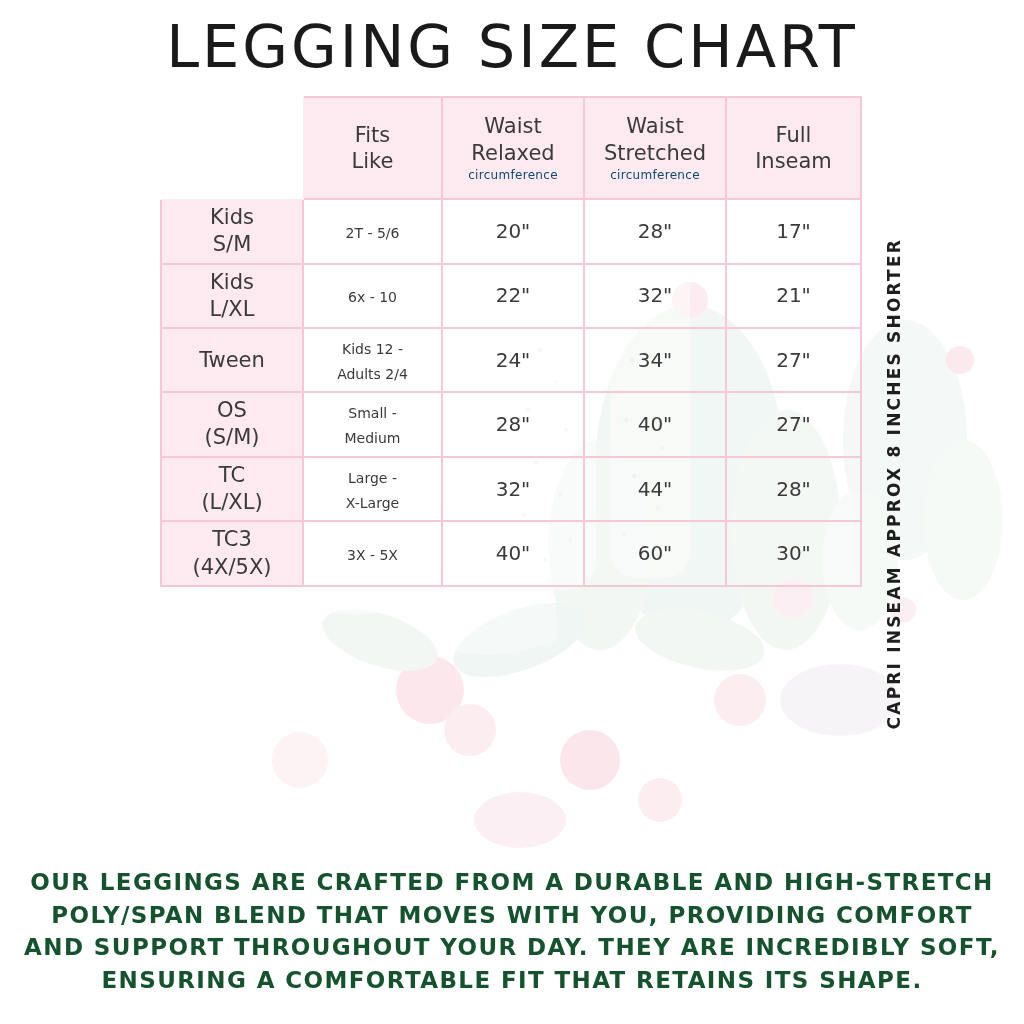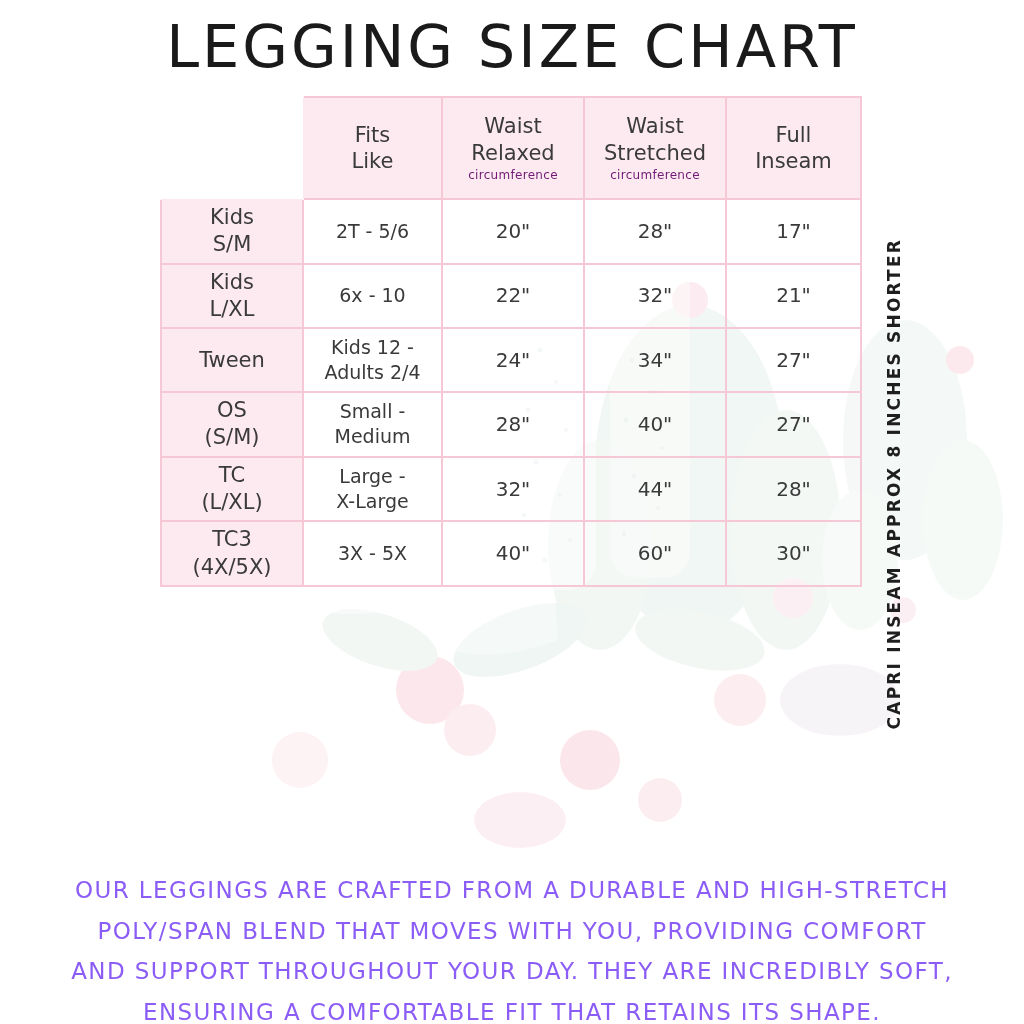--- a/index.html
+++ b/index.html
@@ -81,39 +81,39 @@
   }
   tr.head th.corner {
     background: transparent;
     border-color: transparent;
   }
   .sub {
     display: block;
     font-size: 12px;
     letter-spacing: .3px;
     margin-top: 2px;
-    color: #701a75;
+    color: #0c4a6e;
   }
 
   
   tbody tr { height: 64px; }
   td.rowlabel {
     background: #fdeaf0;
     font-size: 21px;
     line-height: 1.3;
     padding: 4px 6px;
   }
   td.cell {
     background: rgba(255,255,255,0.12);
     font-size: 20px;
     line-height: 1.25;
     padding: 4px 6px;
   }
   .sm {
-    font-size: 19px;
+    font-size: 14px;
   }
 
   
   .side-note {
     position: absolute;
     left: 884px;
     top: 238px;
     z-index: 3;
     writing-mode: vertical-rl;
     transform: rotate(180deg);
@@ -128,27 +128,27 @@
   
   .footer {
     position: absolute;
     left: 0;
     top: 866px;
     width: 1024px;
     text-align: center;
     z-index: 3;
   }
   .footer p {
-    margin: 8px;
+    margin: 0;
     font-family: "DejaVu Sans", sans-serif;
     font-size: 23px;
-    font-weight: 400;
+    font-weight: 700;
     letter-spacing: 1.4px;
     line-height: 1.42;
-    color: #8b5cf6;
+    color: #14532d;
   }
 </style>
 </head>
 <body>
 
 <svg class="bg-art" viewBox="0 0 1024 1024" xmlns="http://www.w3.org/2000/svg" aria-hidden="true">
   <g opacity="0.30">
 
     <ellipse cx="690" cy="470" rx="95" ry="165" fill="#cfe3d8"></ellipse>
     <ellipse cx="600" cy="545" rx="52" ry="105" fill="#d7e8de"></ellipse>

